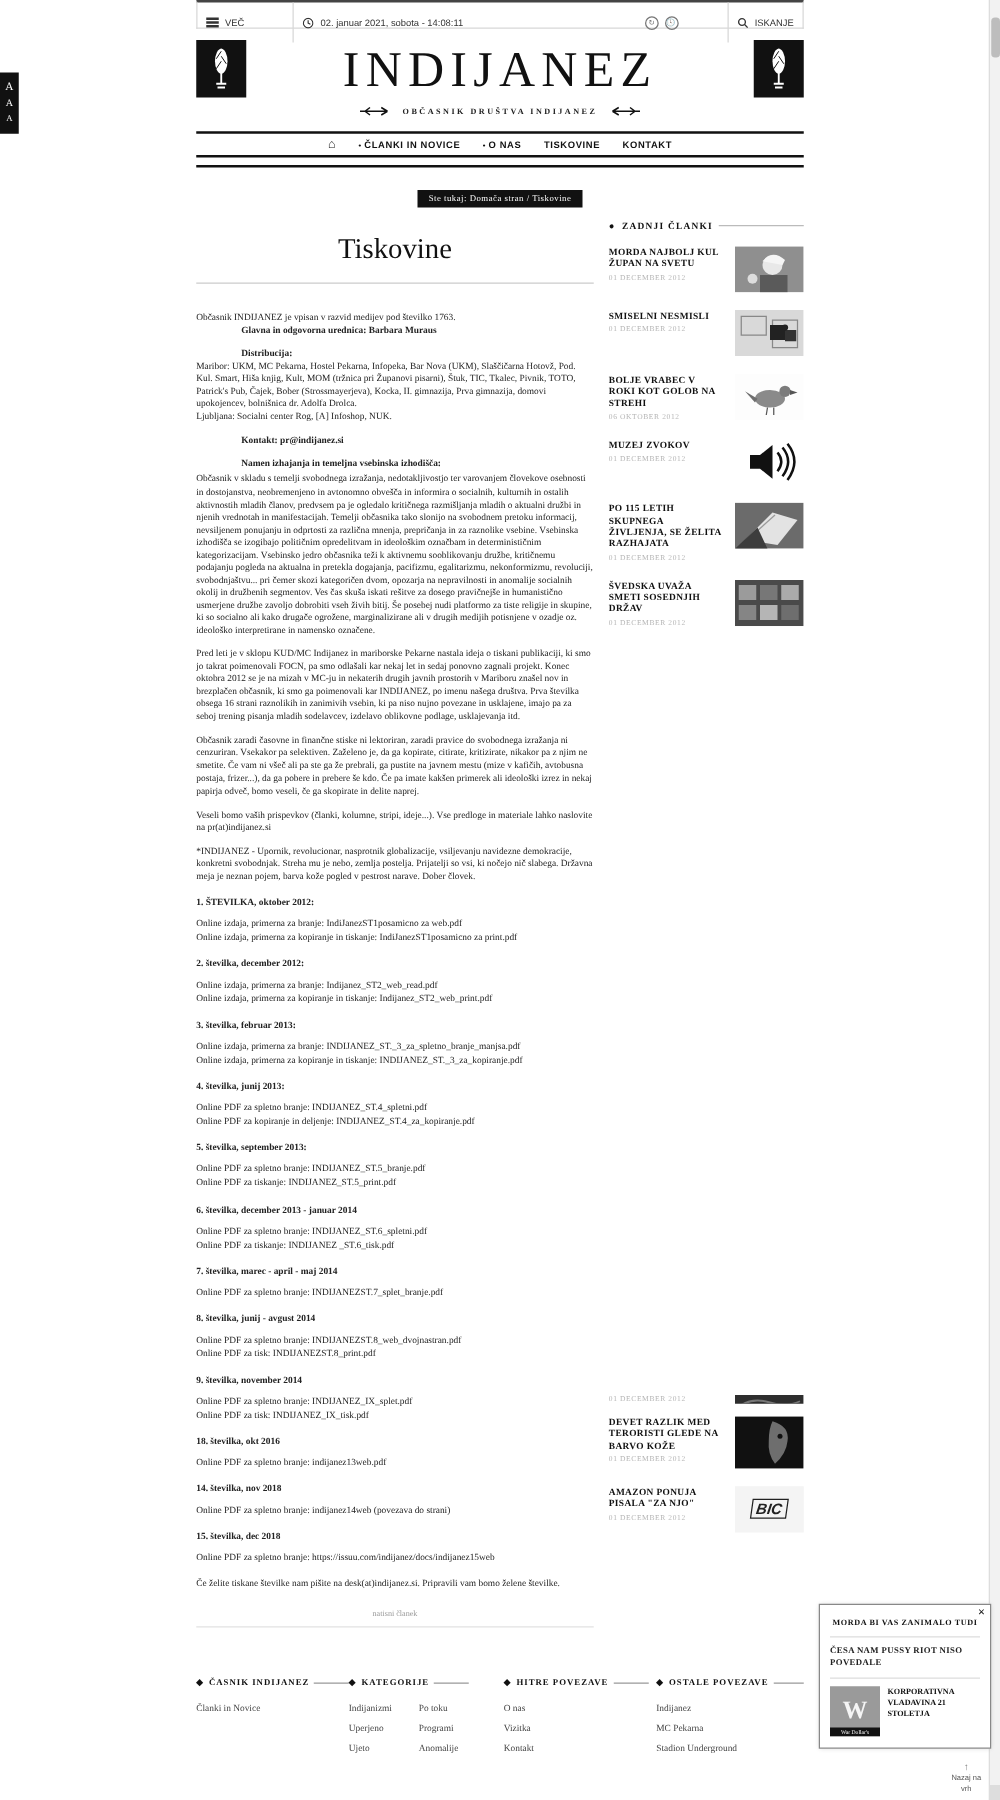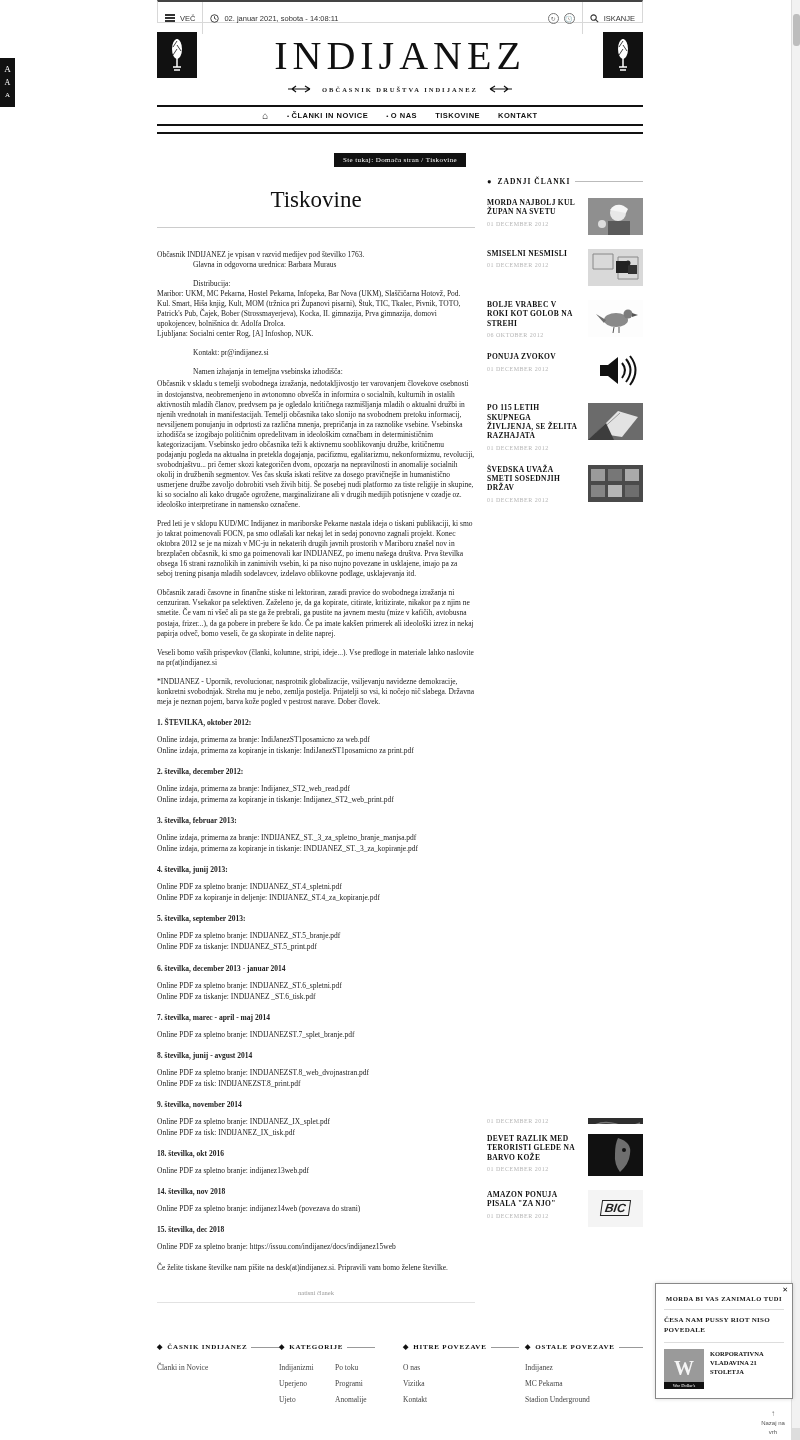--- a/index.html
+++ b/index.html
@@ -6,21 +6,21 @@
   html,body { width:800px; background:#fff; }
   body { height:1440px; position:relative; overflow:hidden;
          font-family:"Liberation Serif", serif; color:#222; }
   .container { width:486px; margin:0 auto; position:relative; }
 
   
   .topbar { display:flex; align-items:stretch; height:23px; border:1px solid #d8d8d8;
             border-top:2px solid #444; font-family:"Liberation Sans", sans-serif;
             font-size:7.5px; color:#333; }
   .topbar .cell { display:flex; align-items:center; padding:16px 7px; gap:5px; }
-  .topbar .sep { border-left:1px solid #d8d8d8; }
+  .topbar .sep { border-left:1px solid #d8d8d8;margin-left:32px; }
   .topbar .grow { flex:1; }
   .hamburger { width:10px; display:inline-block; }
   .hamburger i { display:block; height:1.5px; background:#333; margin:1.5px 0; }
   .circle-ic { width:11px; height:11px; border:1px solid #777; border-radius:50%;
                display:inline-flex; align-items:center; justify-content:center;
                font-size:6px; color:#777; }
 
   
   .fontsize { position:absolute; left:0; top:58px; width:15px; background:#111;
               color:#fff; text-align:center; padding:5px 0; z-index:5;
@@ -54,21 +54,21 @@
   .main { width:318px; }
   .sidebar { width:156px; margin-left:12px; }
 
   .page-title { text-align:center; font-size:23px; font-weight:normal; color:#111;
                 margin:10px 0 14px 0; }
   .title-rule { border-bottom:1px solid #ccc; margin-bottom:22px; }
 
   
   .article { font-size:7.5px; line-height:1.34; color:#222; }
   .article p { margin-bottom:9px; }
-  .article .b { font-weight:normal;padding-left:36px; }
+  .article .b { font-weight:bold;padding-left:36px; }
   .issue { margin-bottom:11px; }
   .issue h4 { font-size:7.5px; margin:11px 0 7px 0; }
   .issue div { margin-bottom:1px; }
   .share-row { text-align:center; font-size:6.5px; color:#999; margin:16px 0 6px 0; }
   .main-end-rule { border-bottom:1px solid #e2e2e2; margin-bottom:14px; }
 
   
   .side-head { display:flex; align-items:center; gap:5px; font-size:7.5px; font-weight:bold;
                letter-spacing:1px; color:#111; margin-bottom:12px; }
   .side-head .line { flex:1; border-bottom:1px solid #bbb; }
@@ -346,21 +346,21 @@
               <circle cx="40" cy="14" r="4.5" fill="#7c7c7c"></circle>
               <path d="M44 13 L50 15 L44 17 Z" fill="#555"></path>
               <path d="M18 20 L8 14 L16 23 Z" fill="#6f6f6f"></path>
               <path d="M26 27 L25 33 M31 27 L31 33" stroke="#555" stroke-width="1"></path>
             </svg>
         </div>
       </div>
 
       <div class="side-item">
         <div class="txt">
-          <h5>PONUJA ZVOKOV</h5>
+          <h5>MUZEJ ZVOKOV</h5>
           <div class="date">01 DECEMBER 2012</div>
         </div>
         <div class="thumb" style="background:#fff;">
           <svg width="55" height="37" viewBox="0 0 55 37">
               <rect width="55" height="37" fill="#fff"></rect>
               <rect x="12" y="13" width="8" height="11" fill="#111"></rect>
               <path d="M20 13 L30 5 V32 L20 24 Z" fill="#111"></path>
               <path d="M34 11 Q40 18 34 26 M38 7 Q47 18 38 30 M42 4 Q53 18 42 33" stroke="#111" stroke-width="2" fill="none"></path>
             </svg>
         </div>

